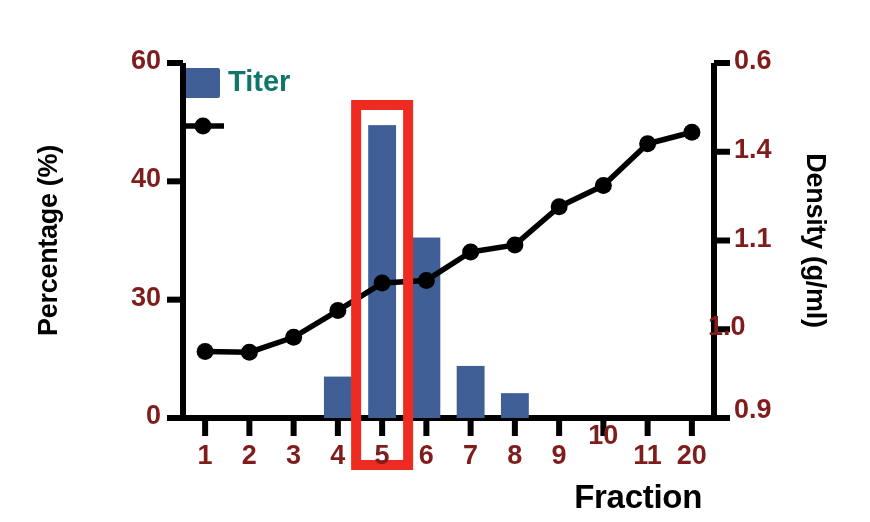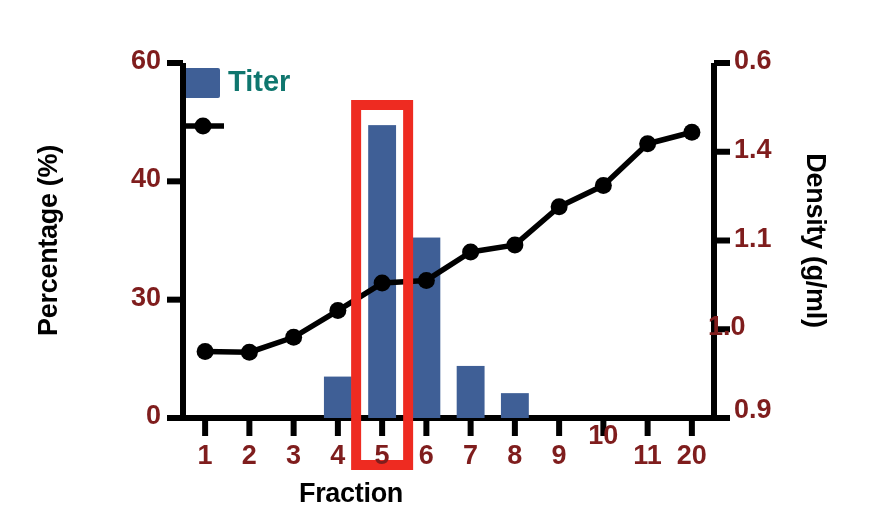--- a/index.html
+++ b/index.html
@@ -46,25 +46,25 @@
     font-size: 27px;
     left: 690px;
     top: 225px;
     width: 250px;
     text-align: center;
     transform: rotate(90deg);
     transform-origin: 50% 50%;
   }
 
   #xlabel {
-    font-size: 27px;
+    font-size: 33px;
     left: 0px;
     top: 478px;
     width: 702px;
-    text-align: center;
+    text-align: right;
   }
 
   .tick-label {
     position: absolute;
     font-size: 27px;
     font-weight: bold;
     color: #7f1d1d;
     white-space: nowrap;
   }
   .tick-label.left-tick {

